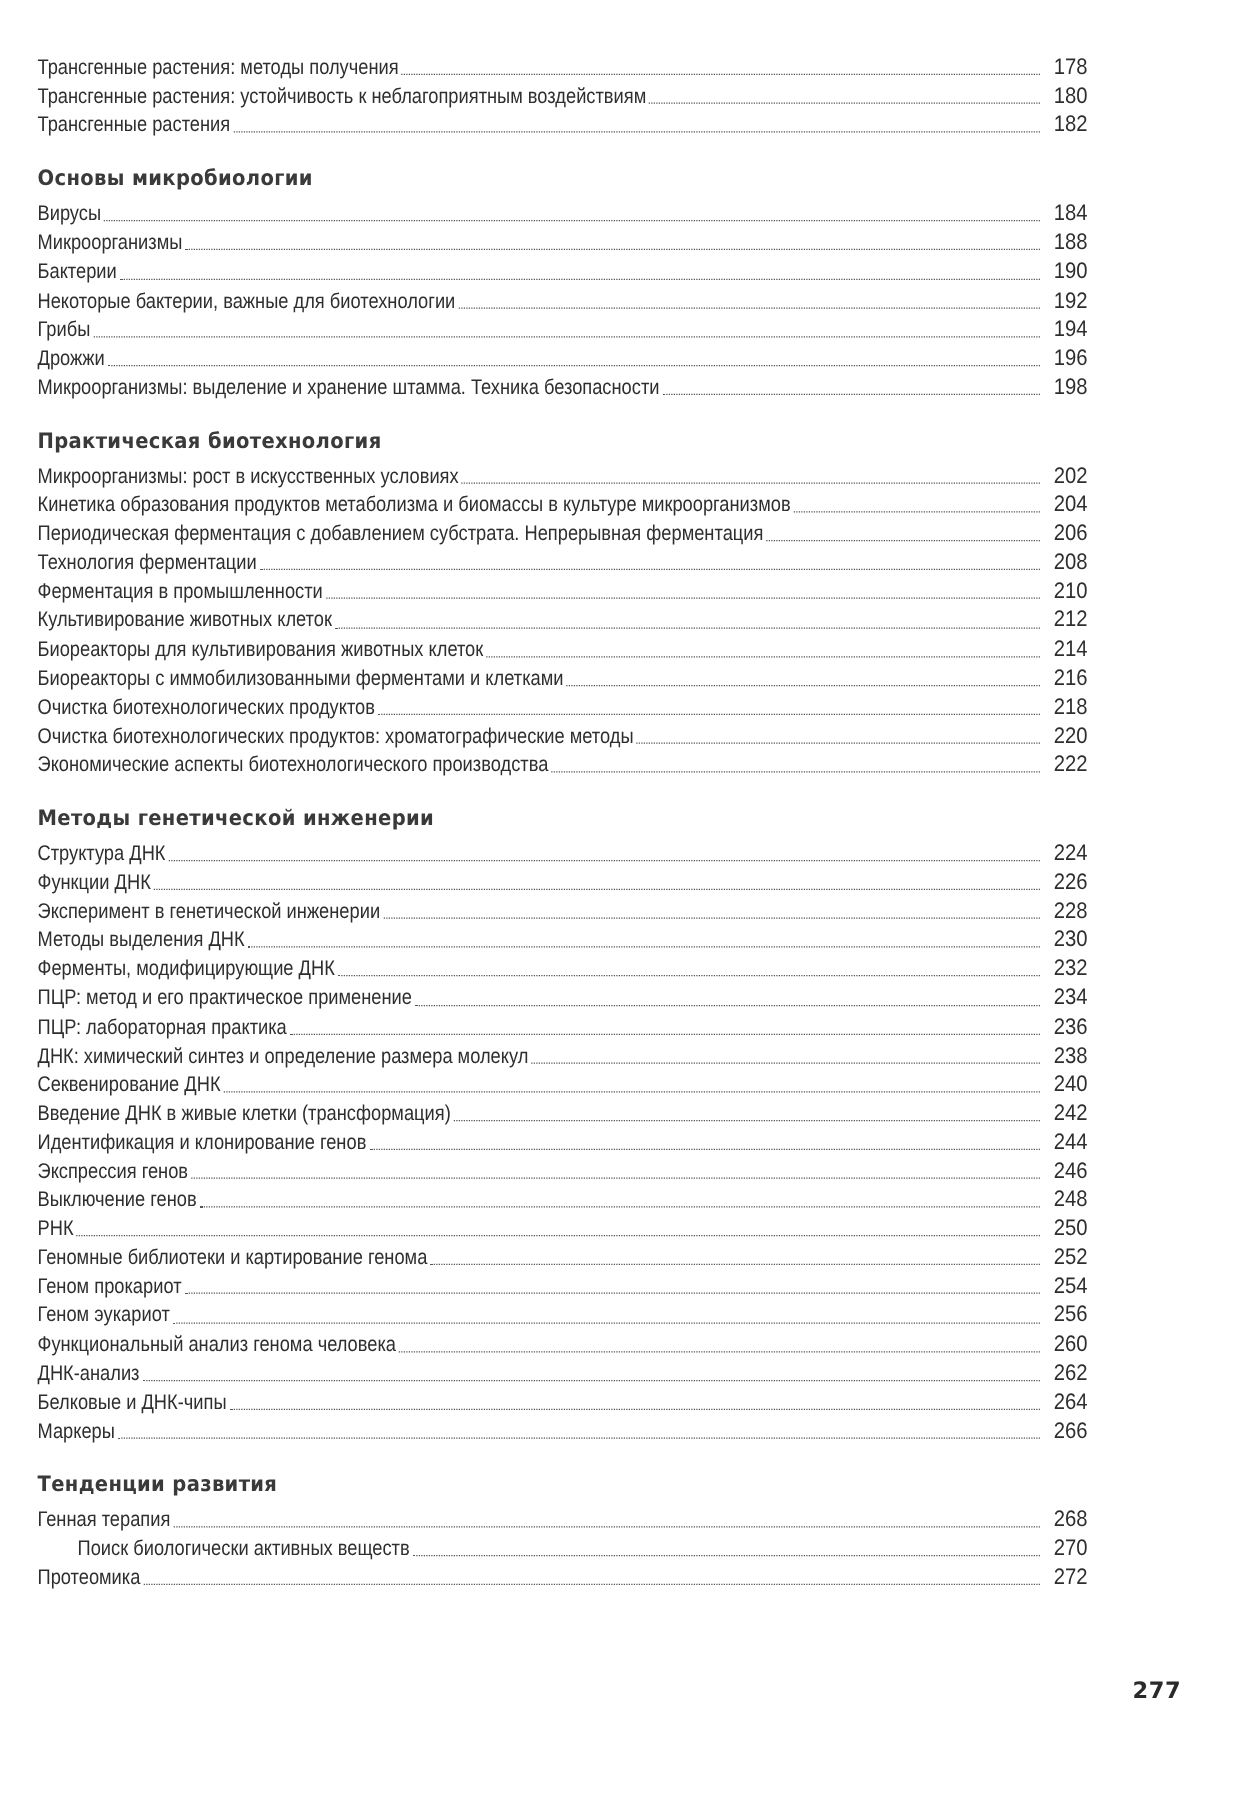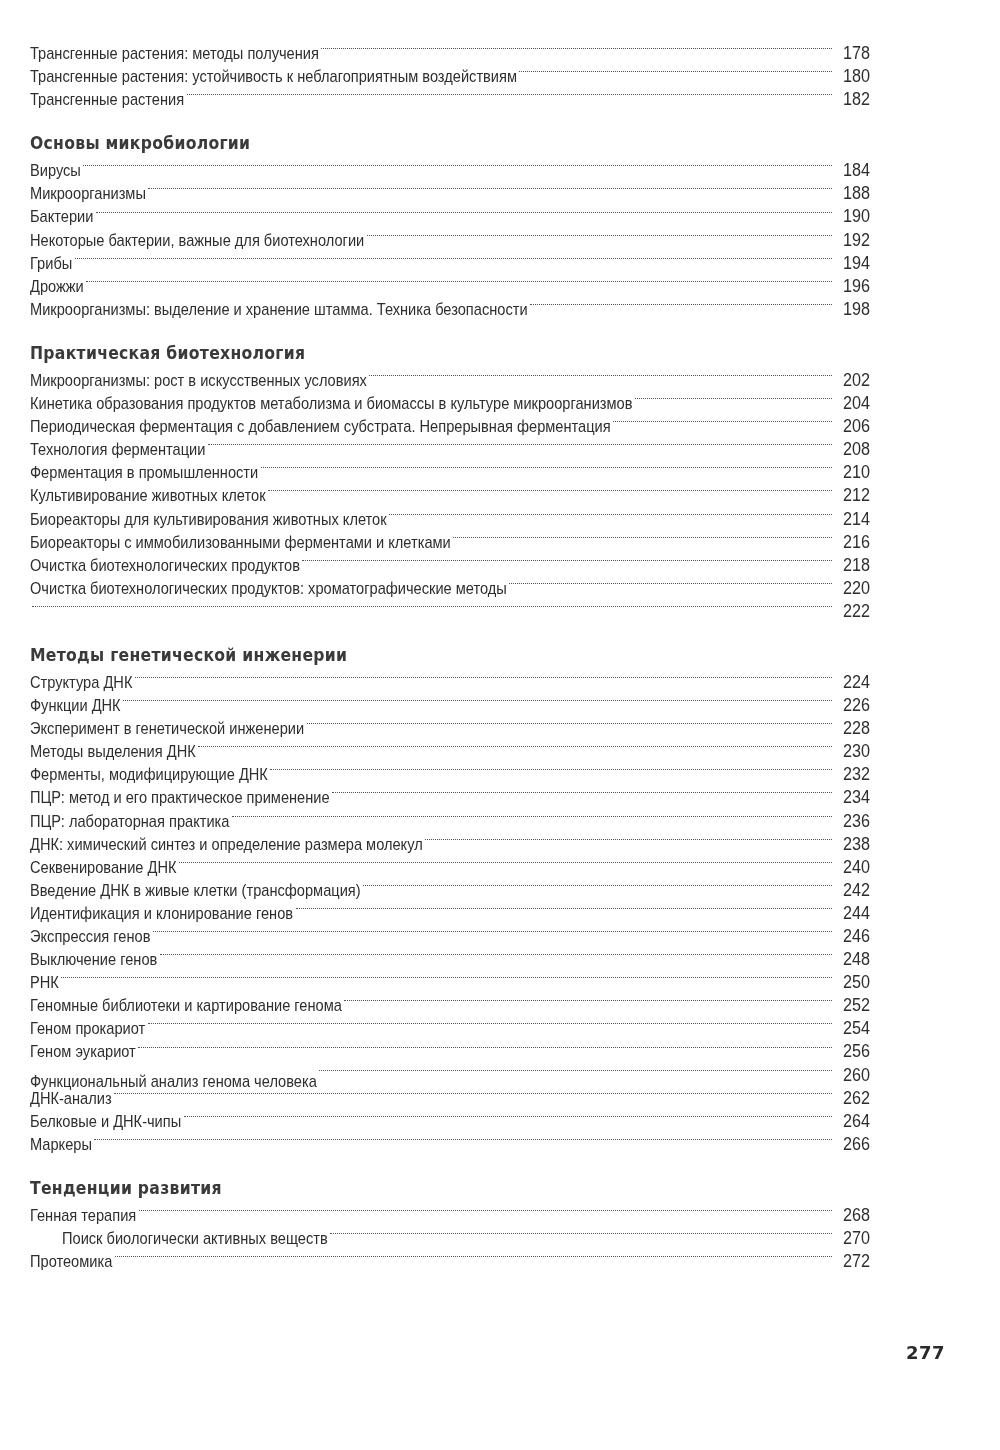--- a/index.html
+++ b/index.html
@@ -35,21 +35,21 @@
       letter-spacing: 0.3px;
       height: 28px;
       line-height: 28px;
       margin-bottom: 2px;
       transform: scaleX(0.92);
       transform-origin: left center;
       white-space: nowrap;
     }
     .entry {
       display: flex;
-      align-items: center;
+      align-items: flex-end;
       height: 23.1px;
       line-height: 23.1px;
       font-size: 17px;
       color: #2e2e2e;
     }
     .entry .title {
       white-space: nowrap;
       flex: 0 0 auto;
       transform: scaleX(0.86);
       transform-origin: left center;
@@ -194,20 +194,21 @@
         <span class="title-wrap" style="width: 270px;"><span class="title">Очистка биотехнологических продуктов</span></span>
         <span class="leader"></span>
         <span class="page-num">218</span>
       </div>
       <div class="entry">
         <span class="title-wrap" style="width: 477px;"><span class="title">Очистка биотехнологических продуктов: хроматографические методы</span></span>
         <span class="leader"></span>
         <span class="page-num">220</span>
       </div>
       <div class="entry">
+        <span class="title-wrap" style="width: 409px;"><span class="title">Экономические аспекты биотехнологического производства</span></span>
         <span class="leader"></span>
         <span class="page-num">222</span>
       </div>
     </div>
 
   <div class="section">
     <div class="section-title">Методы генетической инженерии</div>
   <div class="entry">
         <span class="title-wrap" style="width: 103px;"><span class="title">Структура ДНК</span></span>
         <span class="leader"></span>

